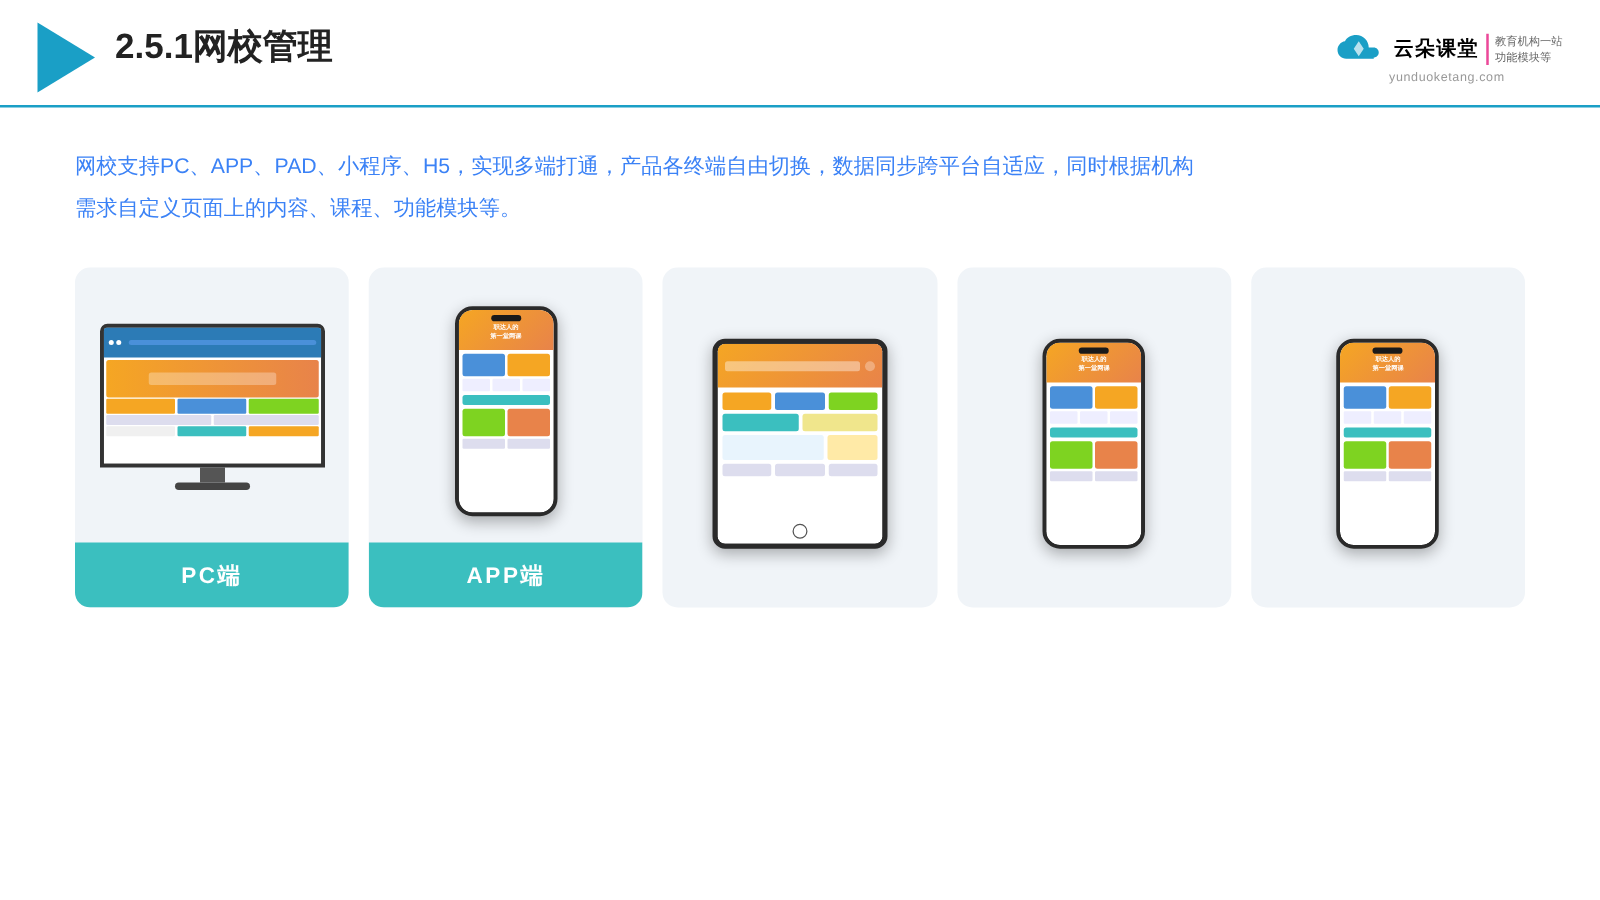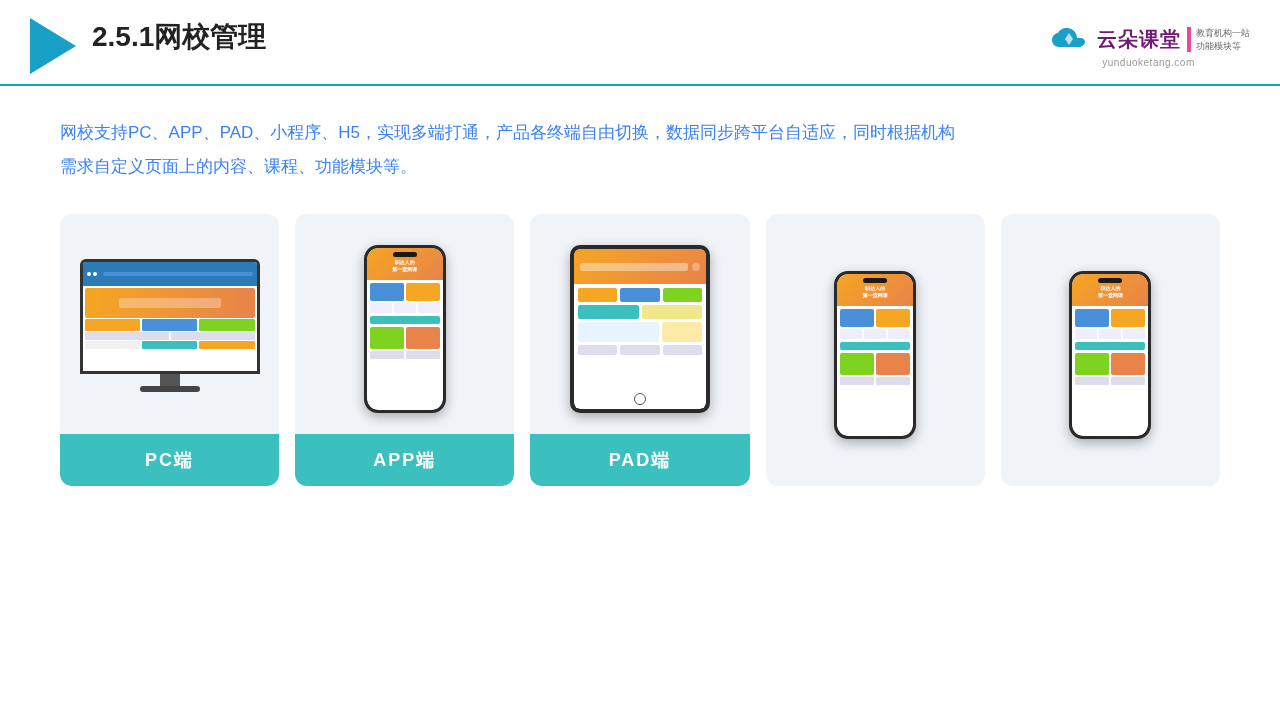--- a/index.html
+++ b/index.html
@@ -45,22 +45,22 @@
     .brand-logo {
       display: flex;
       align-items: center;
       gap: 6px;
     }
     .cloud-icon {
       width: 44px;
       height: 30px;
     }
     .brand-name {
-      font-size: 20px;
-      color: #701a75;
+      font-size: 16px;
+      color: #000000;
       font-weight: bold;
       letter-spacing: 1px;
     }
     .brand-url {
       font-size: 10px;
       color: #999;
       letter-spacing: 0.5px;
     }
 
     
@@ -287,21 +287,21 @@
     <h1 class="page-title">2.5.1网校管理</h1>
   </div>
   <div class="header-right">
     <div class="brand-logo">
 
       <svg class="cloud-icon" viewBox="0 0 44 30" fill="none" xmlns="http://www.w3.org/2000/svg">
         <path d="M34 22H12C8.13 22 5 18.87 5 15c0-3.53 2.61-6.43 6-6.92C12.13 5.1 15.87 3 20 3c5.52 0 10 4.48 10 10h4c2.21 0 4 1.79 4 4s-1.79 4-4 4z" fill="#1a9fc6"></path>
         <path d="M22 8 L26 14 L22 20 L18 14 Z" fill="#fff" opacity="0.7"></path>
       </svg>
       <span class="brand-name">云朵课堂</span>
-      <div style="display:flex;flex-direction:column;font-size:9px;color:#666;line-height:1.4;border-left:4px solid #ec4899;padding-left:5px;">
+      <div style="display:flex;flex-direction:column;font-size:9px;color:#666;line-height:1.4;border-left:2px solid #ec4899;padding-left:5px;">
         <span>教育机构一站</span>
         <span>功能模块等</span>
       </div>
     </div>
     <div class="brand-url">yunduoketang.com</div>
   </div>
 </div>
 
 <div class="content">
   <p class="description">
@@ -408,21 +408,20 @@
               <div class="tablet-row">
                 <div class="tablet-item" style="background:#dde;height:10px;"></div>
                 <div class="tablet-item" style="background:#dde;height:10px;"></div>
                 <div class="tablet-item" style="background:#dde;height:10px;"></div>
               </div>
             </div>
             <div class="tablet-home-btn"></div>
           </div>
         </div>
       </div>
-      <div class="card-label">PAD端</div>
     </div>
 
     <div class="card">
       <div class="card-image-area">
         <div class="phone-mockup">
           <div class="phone-screen">
             <div class="phone-notch-bar"></div>
             <div style="height:20%;background:linear-gradient(135deg,#f5a623,#e8834a);display:flex;flex-direction:column;align-items:center;justify-content:center;padding:8px 4px 4px 4px;">
               <div style="font-size:5px;color:#fff;font-weight:bold;text-align:center;line-height:1.5;">职达人的<br>第一堂网课</div>
             </div>

